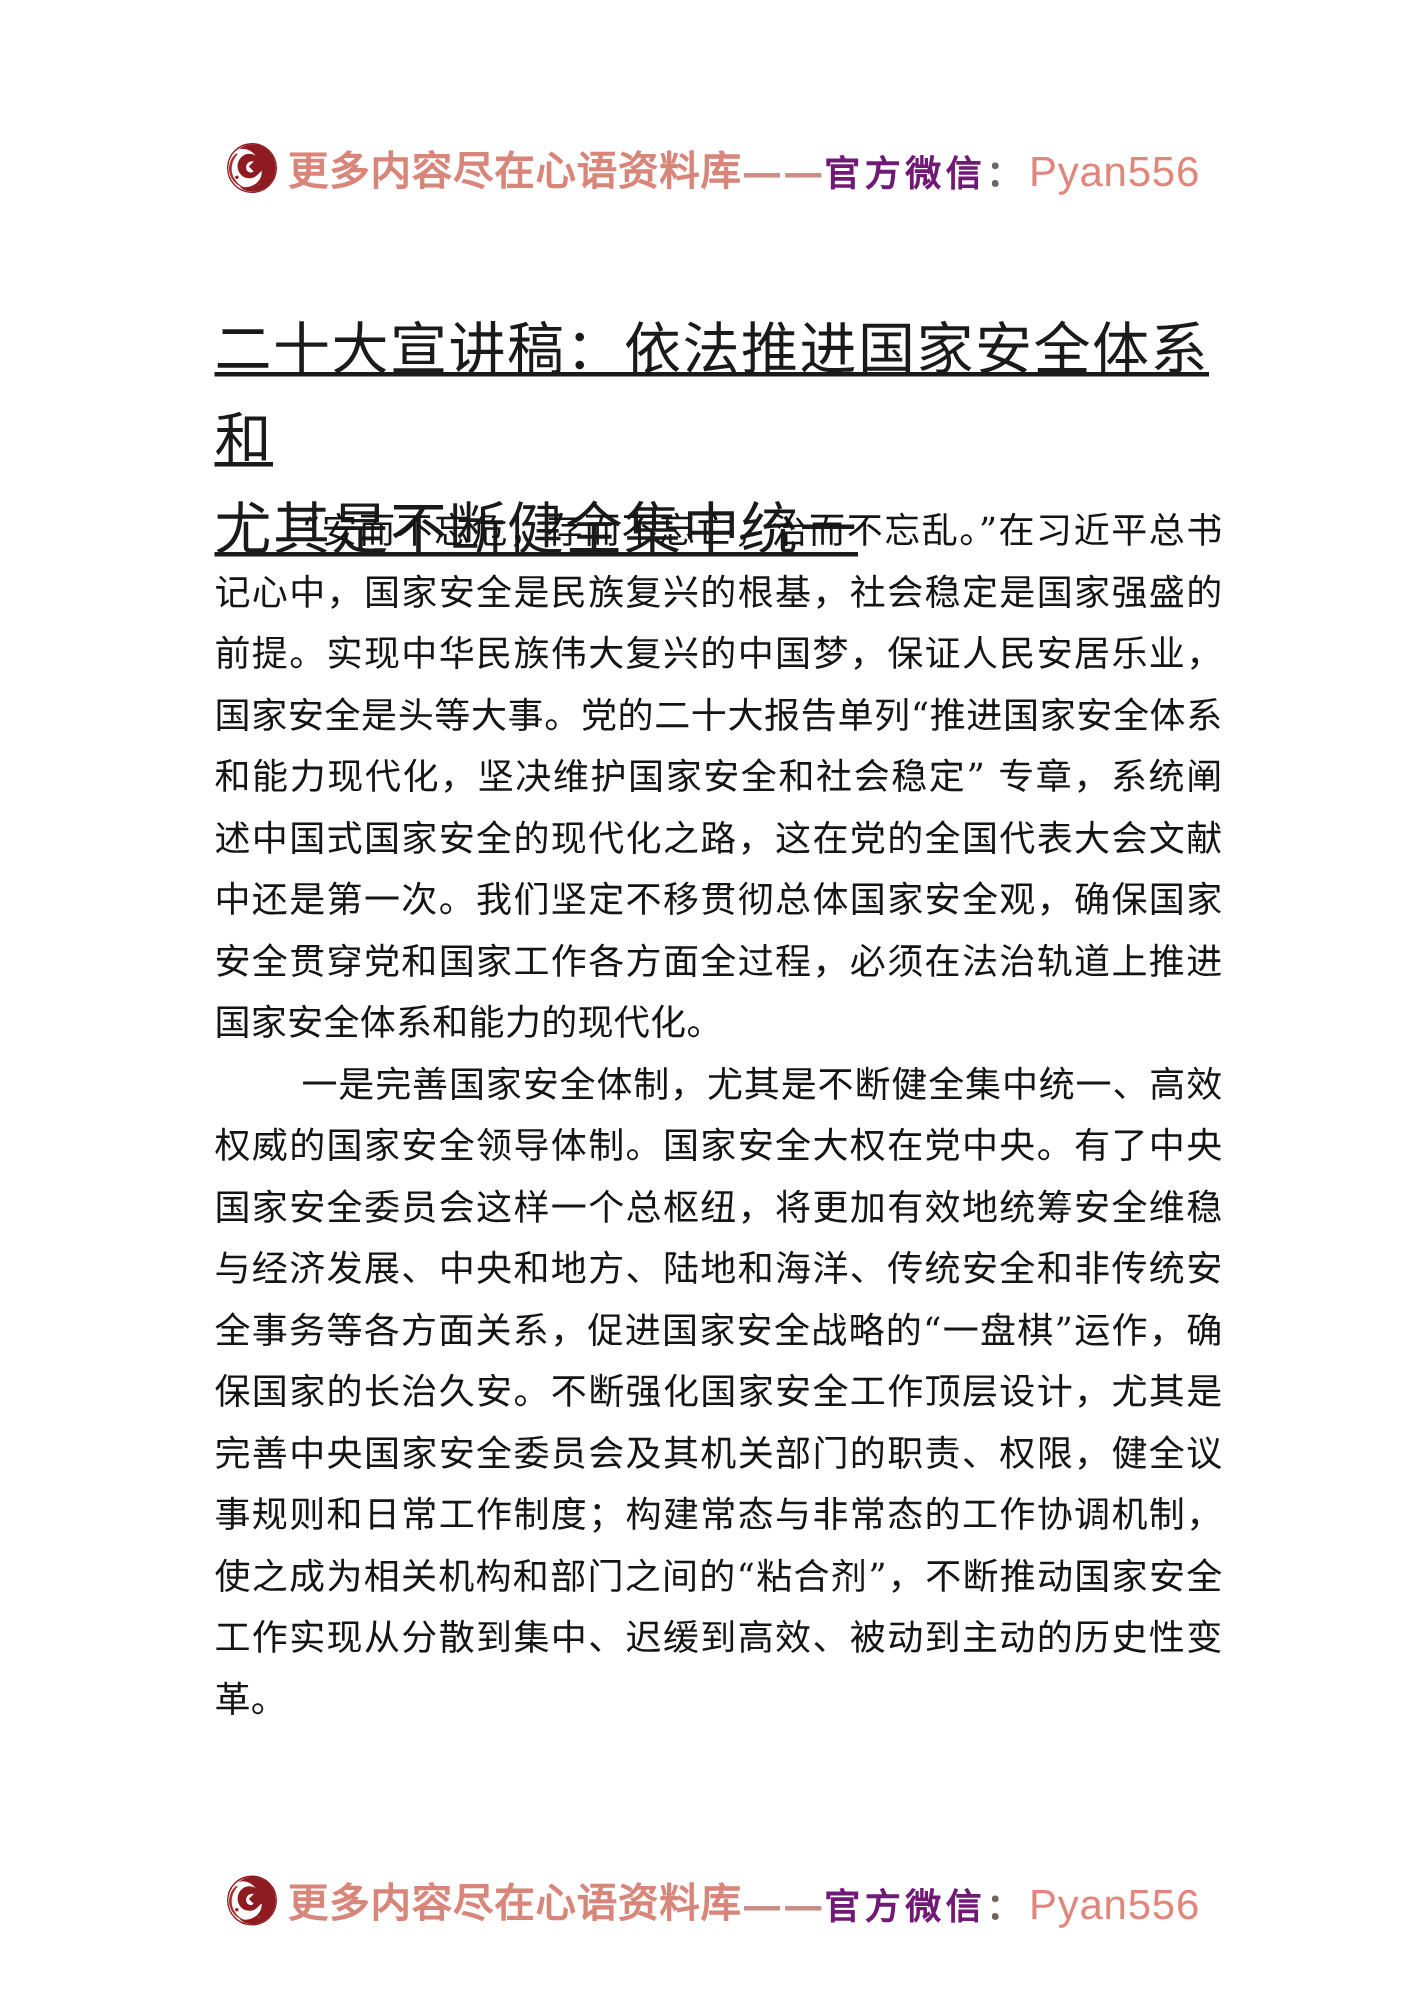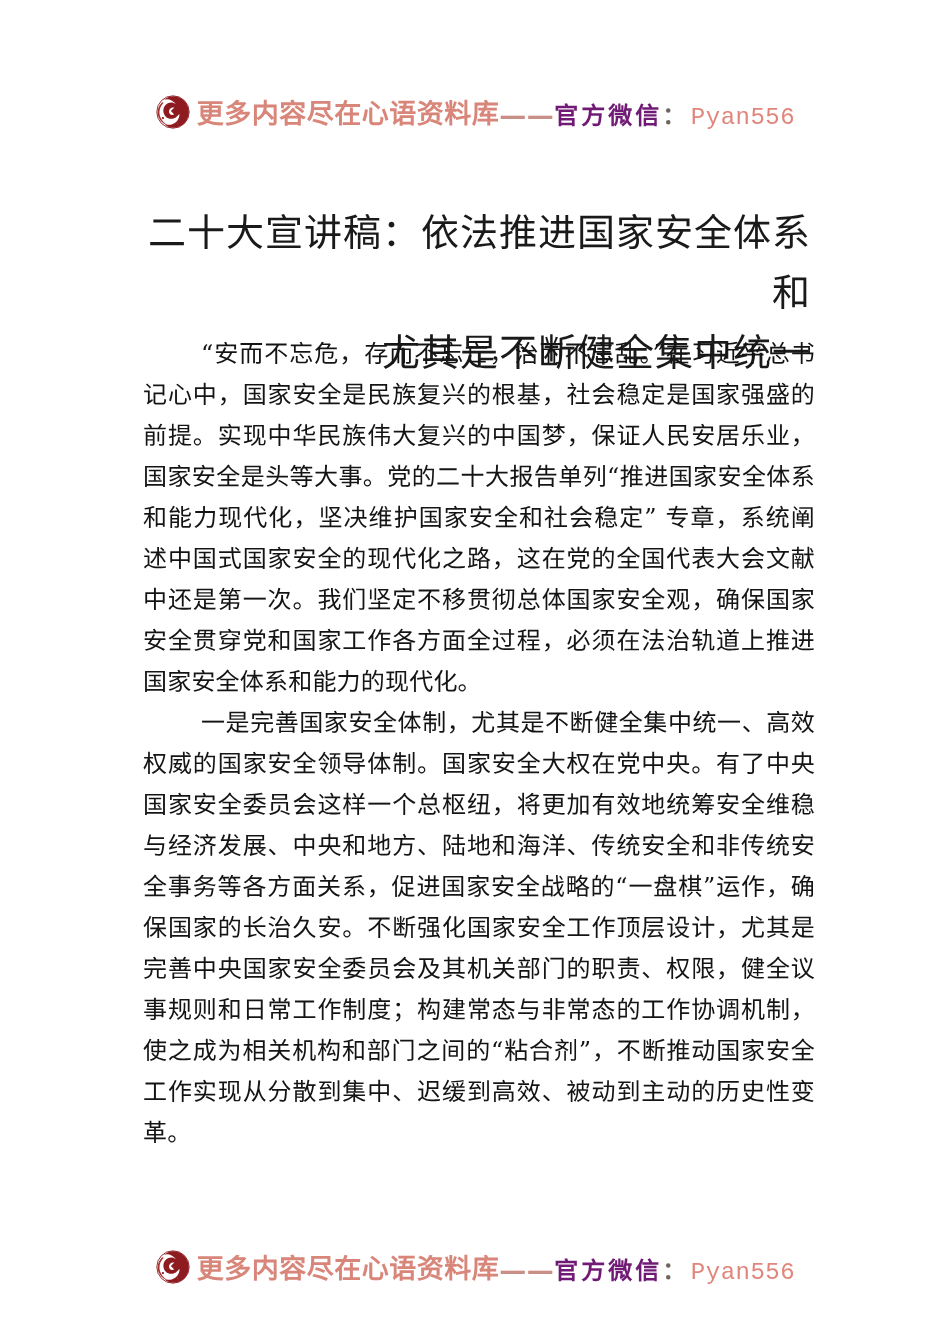--- a/index.html
+++ b/index.html
@@ -71,41 +71,42 @@
     font-weight: 700;
     letter-spacing: 3px;
   }
   .wm-colon {
     font-family: "DejaVu Serif", "Liberation Serif", serif;
     font-size: 24px;
     color: #6f6560;
     font-weight: 700;
   }
   .wm-id {
-    font-family: Liberation Mono, monospace;
-    font-size: 24px;
+    font-family: Liberation Sans, sans-serif;
+    font-size: 28px;
     color: #e0867c;
     font-weight: 400;
     letter-spacing: 0.5px;
     padding-left: 4px;
   }
 
   
   .doc-title {
     position: absolute;
     top: 178px;
     left: 143px;
     width: 668px;
-    text-align: right;
+    text-align: left;
     font-family: "DejaVu Sans", "Liberation Sans", sans-serif;
     font-size: 38px;
     line-height: 60px;
     color: #1a1a1a;
     letter-spacing: 1px;
     font-weight: 400;
+    text-decoration: underline;
   }
 
   
   .doc-body {
     position: absolute;
     top: 334px;
     left: 143px;
     width: 672px;
   }
   .para {

